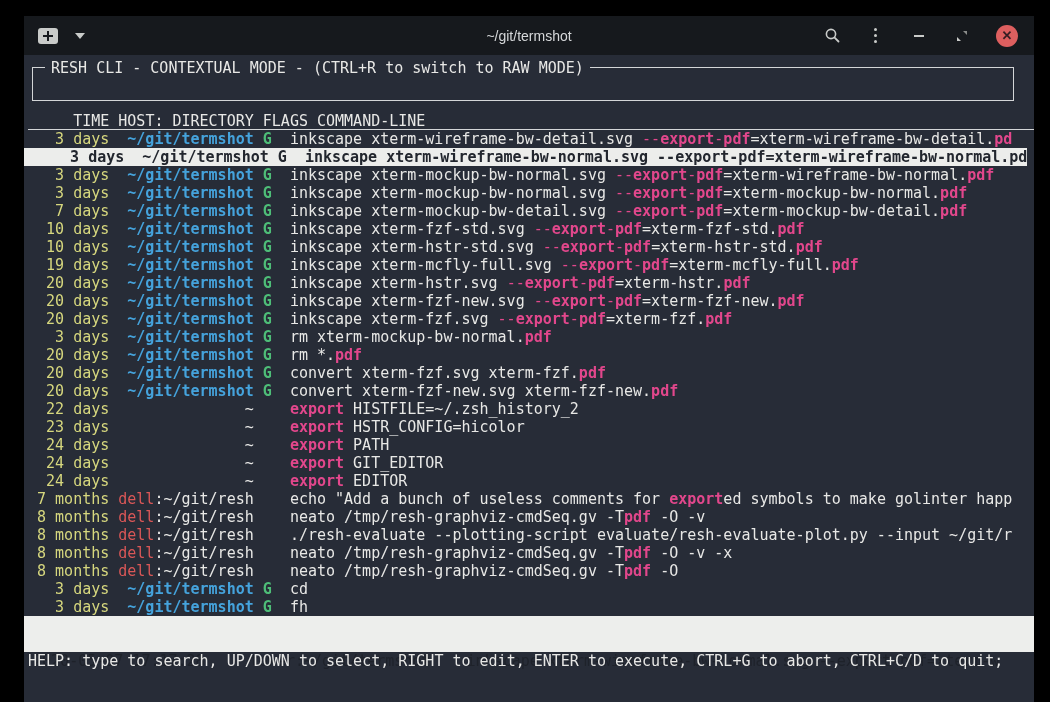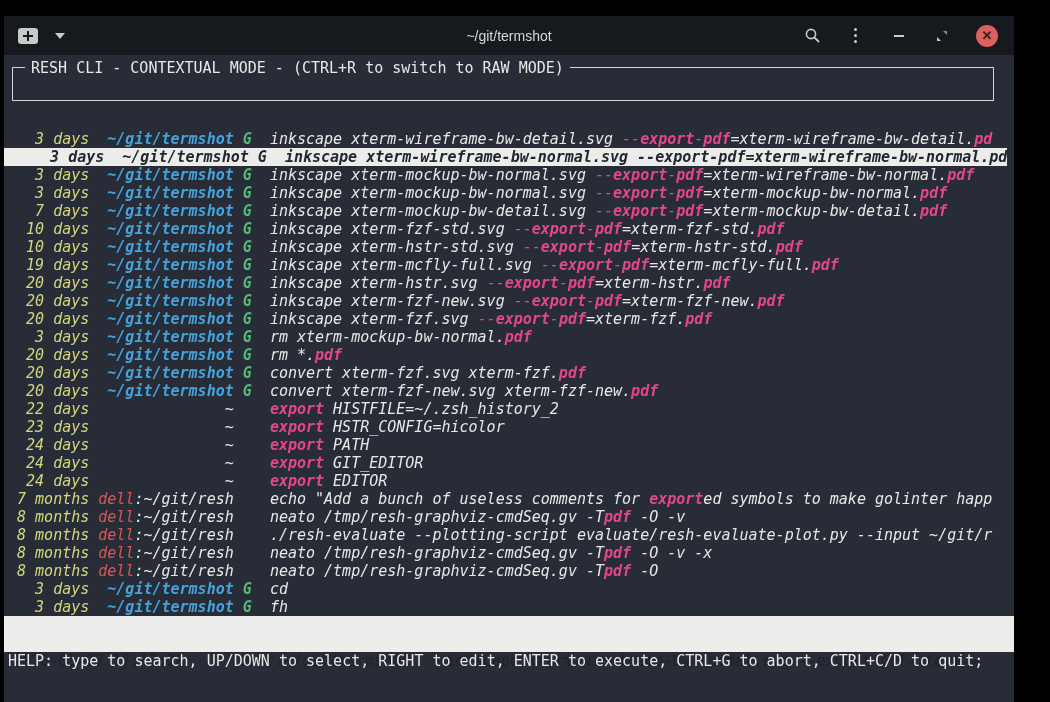--- a/index.html
+++ b/index.html
@@ -5,21 +5,21 @@
   :root{
     --bg:#272c37; --titlebar:#16191d; --fg:#e8e8e6; --yellow:#d6d77e;
     --blue:#45a3dc; --green:#4ebe78; --pink:#e2478c; --red:#da5757;
     --sel-bg:#ecedeb; --sel-fg:#22262e; --status-bg:#edeeec; --status-fg:#1e222a;
     --border:#d4d6d8; --icon:#c9cbc9; --close:#dd5f5f;
   }
   *{box-sizing:border-box;}
   html,body{margin:0;padding:0;}
   body{width:1050px;height:702px;background:#000;overflow:hidden;position:relative;
        font-family:"DejaVu Sans Mono",monospace;}
-  .window{position:absolute;left:4px;top:16px;width:1010px;height:656px;}
+  .window{position:absolute;left:24px;top:16px;width:1010px;height:656px;}
   
   .titlebar{position:relative;height:39px;background:var(--titlebar);
             font-family:"Liberation Sans",sans-serif;}
   .tb-left{position:absolute;left:14px;top:0;height:39px;display:flex;align-items:center;gap:17px;}
   .newtab{width:20px;height:16px;background:var(--icon);border-radius:3px;position:relative;}
   .newtab::before,.newtab::after{content:"";position:absolute;background:var(--titlebar);}
   .newtab::before{left:9px;top:3px;width:2px;height:10px;}
   .newtab::after{left:5px;top:7px;width:10px;height:2px;}
   .chev{width:0;height:0;border-left:5px solid transparent;border-right:5px solid transparent;
         border-top:6px solid var(--icon);}
@@ -37,21 +37,21 @@
   .terminal{position:absolute;left:0;top:39px;width:1010px;height:675px;background:var(--bg);
             color:var(--fg);font-size:15px;line-height:18px;white-space:pre;}
   .search-box{position:absolute;left:8px;right:20px;top:12px;height:34px;
               border:1px solid var(--border);}
   .search-box .legend{position:absolute;left:12px;top:-9px;background:var(--bg);
                       padding:0 6px;color:var(--fg);}
   .query-line{padding:6px 0 0 4px;}
   .cursor{background:var(--fg);color:var(--bg);}
   .table-header{position:absolute;left:4px;right:0;top:57px;height:18px;
                 border-bottom:1px solid var(--border);color:var(--fg);}
-  .rows{position:absolute;left:0;right:0;top:75px;font-style:italic;}
+  .rows{position:absolute;left:0;right:0;top:75px;}
   .row{height:18px;padding-left:4px;}
   .rowline{display:inline-block;}
   .col-time{display:inline-block;width:9ch;text-align:right;color:var(--yellow);}
   .col-host{display:inline-block;width:16ch;text-align:right;}
   .host-name{color:var(--red);}
   .dir-path{color:var(--blue);font-weight:bold;}
   .dir-plain{color:var(--fg);}
   .col-flag{color:var(--green);font-weight:bold;}
   .seg-fg{color:var(--fg);}
   .seg-m{color:var(--pink);}
@@ -99,20 +99,21 @@
       <div class="closebtn">✕</div>
     </div>
   </div>
 
   <div class="terminal">
 
     <div class="search-box">
       <span class="legend">RESH CLI - CONTEXTUAL MODE - (CTRL+R to switch to RAW MODE)</span>
     </div>
 
+    <div class="table-header">     TIME HOST: DIRECTORY FLAGS COMMAND-LINE</div>
 
     <div class="rows"><div class="row"><span class="rowline"><span class="col-time">3 days</span><span class="col-host"><span class="dir-path">~/git/termshot</span></span><span class="col-flag"> G  </span><span class="col-cmd"><span class="seg-fg">inkscape xterm-wireframe-bw-detail.svg </span><span class="seg-m">--</span><span class="seg-mb">export</span><span class="seg-m">-</span><span class="seg-mb">pdf</span><span class="seg-fg">=xterm-wireframe-bw-detail.</span><span class="seg-mb">pd</span></span></span></div><div class="row selected"><span class="rowline"><span class="col-time">3 days</span><span class="col-host"><span class="dir-path">~/git/termshot</span></span><span class="col-flag"> G  </span><span class="col-cmd"><span class="seg-fg">inkscape xterm-wireframe-bw-normal.svg </span><span class="seg-m">--</span><span class="seg-mb">export</span><span class="seg-m">-</span><span class="seg-mb">pdf</span><span class="seg-fg">=xterm-wireframe-bw-normal.</span><span class="seg-mb">pd</span></span></span></div><div class="row"><span class="rowline"><span class="col-time">3 days</span><span class="col-host"><span class="dir-path">~/git/termshot</span></span><span class="col-flag"> G  </span><span class="col-cmd"><span class="seg-fg">inkscape xterm-mockup-bw-normal.svg </span><span class="seg-m">--</span><span class="seg-mb">export</span><span class="seg-m">-</span><span class="seg-mb">pdf</span><span class="seg-fg">=xterm-wireframe-bw-normal.</span><span class="seg-mb">pdf</span></span></span></div><div class="row"><span class="rowline"><span class="col-time">3 days</span><span class="col-host"><span class="dir-path">~/git/termshot</span></span><span class="col-flag"> G  </span><span class="col-cmd"><span class="seg-fg">inkscape xterm-mockup-bw-normal.svg </span><span class="seg-m">--</span><span class="seg-mb">export</span><span class="seg-m">-</span><span class="seg-mb">pdf</span><span class="seg-fg">=xterm-mockup-bw-normal.</span><span class="seg-mb">pdf</span></span></span></div><div class="row"><span class="rowline"><span class="col-time">7 days</span><span class="col-host"><span class="dir-path">~/git/termshot</span></span><span class="col-flag"> G  </span><span class="col-cmd"><span class="seg-fg">inkscape xterm-mockup-bw-detail.svg </span><span class="seg-m">--</span><span class="seg-mb">export</span><span class="seg-m">-</span><span class="seg-mb">pdf</span><span class="seg-fg">=xterm-mockup-bw-detail.</span><span class="seg-mb">pdf</span></span></span></div><div class="row"><span class="rowline"><span class="col-time">10 days</span><span class="col-host"><span class="dir-path">~/git/termshot</span></span><span class="col-flag"> G  </span><span class="col-cmd"><span class="seg-fg">inkscape xterm-fzf-std.svg </span><span class="seg-m">--</span><span class="seg-mb">export</span><span class="seg-m">-</span><span class="seg-mb">pdf</span><span class="seg-fg">=xterm-fzf-std.</span><span class="seg-mb">pdf</span></span></span></div><div class="row"><span class="rowline"><span class="col-time">10 days</span><span class="col-host"><span class="dir-path">~/git/termshot</span></span><span class="col-flag"> G  </span><span class="col-cmd"><span class="seg-fg">inkscape xterm-hstr-std.svg </span><span class="seg-m">--</span><span class="seg-mb">export</span><span class="seg-m">-</span><span class="seg-mb">pdf</span><span class="seg-fg">=xterm-hstr-std.</span><span class="seg-mb">pdf</span></span></span></div><div class="row"><span class="rowline"><span class="col-time">19 days</span><span class="col-host"><span class="dir-path">~/git/termshot</span></span><span class="col-flag"> G  </span><span class="col-cmd"><span class="seg-fg">inkscape xterm-mcfly-full.svg </span><span class="seg-m">--</span><span class="seg-mb">export</span><span class="seg-m">-</span><span class="seg-mb">pdf</span><span class="seg-fg">=xterm-mcfly-full.</span><span class="seg-mb">pdf</span></span></span></div><div class="row"><span class="rowline"><span class="col-time">20 days</span><span class="col-host"><span class="dir-path">~/git/termshot</span></span><span class="col-flag"> G  </span><span class="col-cmd"><span class="seg-fg">inkscape xterm-hstr.svg </span><span class="seg-m">--</span><span class="seg-mb">export</span><span class="seg-m">-</span><span class="seg-mb">pdf</span><span class="seg-fg">=xterm-hstr.</span><span class="seg-mb">pdf</span></span></span></div><div class="row"><span class="rowline"><span class="col-time">20 days</span><span class="col-host"><span class="dir-path">~/git/termshot</span></span><span class="col-flag"> G  </span><span class="col-cmd"><span class="seg-fg">inkscape xterm-fzf-new.svg </span><span class="seg-m">--</span><span class="seg-mb">export</span><span class="seg-m">-</span><span class="seg-mb">pdf</span><span class="seg-fg">=xterm-fzf-new.</span><span class="seg-mb">pdf</span></span></span></div><div class="row"><span class="rowline"><span class="col-time">20 days</span><span class="col-host"><span class="dir-path">~/git/termshot</span></span><span class="col-flag"> G  </span><span class="col-cmd"><span class="seg-fg">inkscape xterm-fzf.svg </span><span class="seg-m">--</span><span class="seg-mb">export</span><span class="seg-m">-</span><span class="seg-mb">pdf</span><span class="seg-fg">=xterm-fzf.</span><span class="seg-mb">pdf</span></span></span></div><div class="row"><span class="rowline"><span class="col-time">3 days</span><span class="col-host"><span class="dir-path">~/git/termshot</span></span><span class="col-flag"> G  </span><span class="col-cmd"><span class="seg-fg">rm xterm-mockup-bw-normal.</span><span class="seg-mb">pdf</span></span></span></div><div class="row"><span class="rowline"><span class="col-time">20 days</span><span class="col-host"><span class="dir-path">~/git/termshot</span></span><span class="col-flag"> G  </span><span class="col-cmd"><span class="seg-fg">rm *.</span><span class="seg-mb">pdf</span></span></span></div><div class="row"><span class="rowline"><span class="col-time">20 days</span><span class="col-host"><span class="dir-path">~/git/termshot</span></span><span class="col-flag"> G  </span><span class="col-cmd"><span class="seg-fg">convert xterm-fzf.svg xterm-fzf.</span><span class="seg-mb">pdf</span></span></span></div><div class="row"><span class="rowline"><span class="col-time">20 days</span><span class="col-host"><span class="dir-path">~/git/termshot</span></span><span class="col-flag"> G  </span><span class="col-cmd"><span class="seg-fg">convert xterm-fzf-new.svg xterm-fzf-new.</span><span class="seg-mb">pdf</span></span></span></div><div class="row"><span class="rowline"><span class="col-time">22 days</span><span class="col-host"><span class="dir-plain">~</span></span><span class="col-flag">    </span><span class="col-cmd"><span class="seg-mb">export</span><span class="seg-fg"> HISTFILE=~/.zsh_history_2</span></span></span></div><div class="row"><span class="rowline"><span class="col-time">23 days</span><span class="col-host"><span class="dir-plain">~</span></span><span class="col-flag">    </span><span class="col-cmd"><span class="seg-mb">export</span><span class="seg-fg"> HSTR_CONFIG=hicolor</span></span></span></div><div class="row"><span class="rowline"><span class="col-time">24 days</span><span class="col-host"><span class="dir-plain">~</span></span><span class="col-flag">    </span><span class="col-cmd"><span class="seg-mb">export</span><span class="seg-fg"> PATH</span></span></span></div><div class="row"><span class="rowline"><span class="col-time">24 days</span><span class="col-host"><span class="dir-plain">~</span></span><span class="col-flag">    </span><span class="col-cmd"><span class="seg-mb">export</span><span class="seg-fg"> GIT_EDITOR</span></span></span></div><div class="row"><span class="rowline"><span class="col-time">24 days</span><span class="col-host"><span class="dir-plain">~</span></span><span class="col-flag">    </span><span class="col-cmd"><span class="seg-mb">export</span><span class="seg-fg"> EDITOR</span></span></span></div><div class="row"><span class="rowline"><span class="col-time">7 months</span><span class="col-host"><span class="host-name">dell</span><span class="dir-plain">:~/git/resh</span></span><span class="col-flag">    </span><span class="col-cmd"><span class="seg-fg">echo "Add a bunch of useless comments for </span><span class="seg-mb">export</span><span class="seg-fg">ed symbols to make golinter happ</span></span></span></div><div class="row"><span class="rowline"><span class="col-time">8 months</span><span class="col-host"><span class="host-name">dell</span><span class="dir-plain">:~/git/resh</span></span><span class="col-flag">    </span><span class="col-cmd"><span class="seg-fg">neato /tmp/resh-graphviz-cmdSeq.gv -T</span><span class="seg-mb">pdf</span><span class="seg-fg"> -O -v</span></span></span></div><div class="row"><span class="rowline"><span class="col-time">8 months</span><span class="col-host"><span class="host-name">dell</span><span class="dir-plain">:~/git/resh</span></span><span class="col-flag">    </span><span class="col-cmd"><span class="seg-fg">./resh-evaluate --plotting-script evaluate/resh-evaluate-plot.py --input ~/git/r</span></span></span></div><div class="row"><span class="rowline"><span class="col-time">8 months</span><span class="col-host"><span class="host-name">dell</span><span class="dir-plain">:~/git/resh</span></span><span class="col-flag">    </span><span class="col-cmd"><span class="seg-fg">neato /tmp/resh-graphviz-cmdSeq.gv -T</span><span class="seg-mb">pdf</span><span class="seg-fg"> -O -v -x</span></span></span></div><div class="row"><span class="rowline"><span class="col-time">8 months</span><span class="col-host"><span class="host-name">dell</span><span class="dir-plain">:~/git/resh</span></span><span class="col-flag">    </span><span class="col-cmd"><span class="seg-fg">neato /tmp/resh-graphviz-cmdSeq.gv -T</span><span class="seg-mb">pdf</span><span class="seg-fg"> -O</span></span></span></div><div class="row"><span class="rowline"><span class="col-time">3 days</span><span class="col-host"><span class="dir-path">~/git/termshot</span></span><span class="col-flag"> G  </span><span class="col-cmd"><span class="seg-fg">cd</span></span></span></div><div class="row"><span class="rowline"><span class="col-time">3 days</span><span class="col-host"><span class="dir-path">~/git/termshot</span></span><span class="col-flag"> G  </span><span class="col-cmd"><span class="seg-fg">fh</span></span></span></div></div>
 
     <div class="statusbar">
       <div> 2020-05-07 17:17:28     tower:~/git/termshot    inkscape xterm-wireframe-bw-normal.svg --export-pdf=xterm-w</div>
       
     </div>
 
     <div class="helpline">HELP: type to search, UP/DOWN to select, RIGHT to edit, ENTER to execute, CTRL+G to abort, CTRL+C/D to quit;</div>
 

